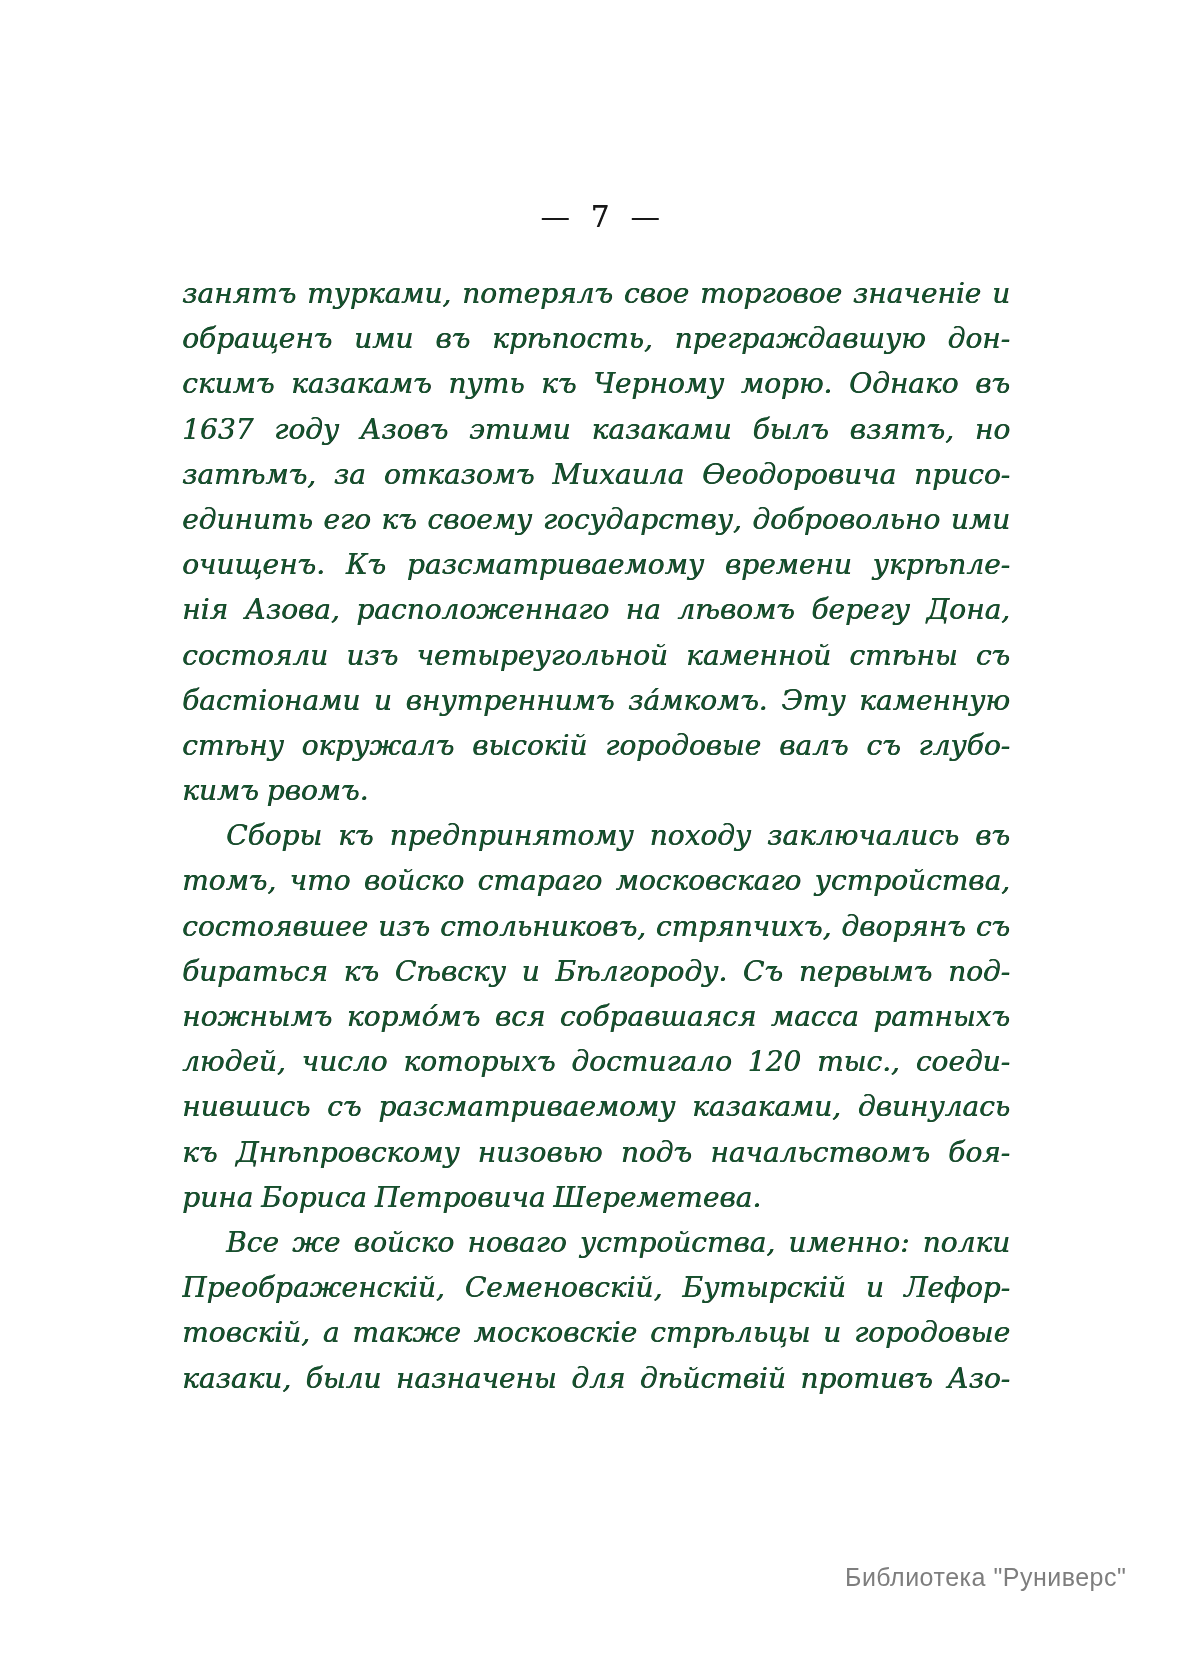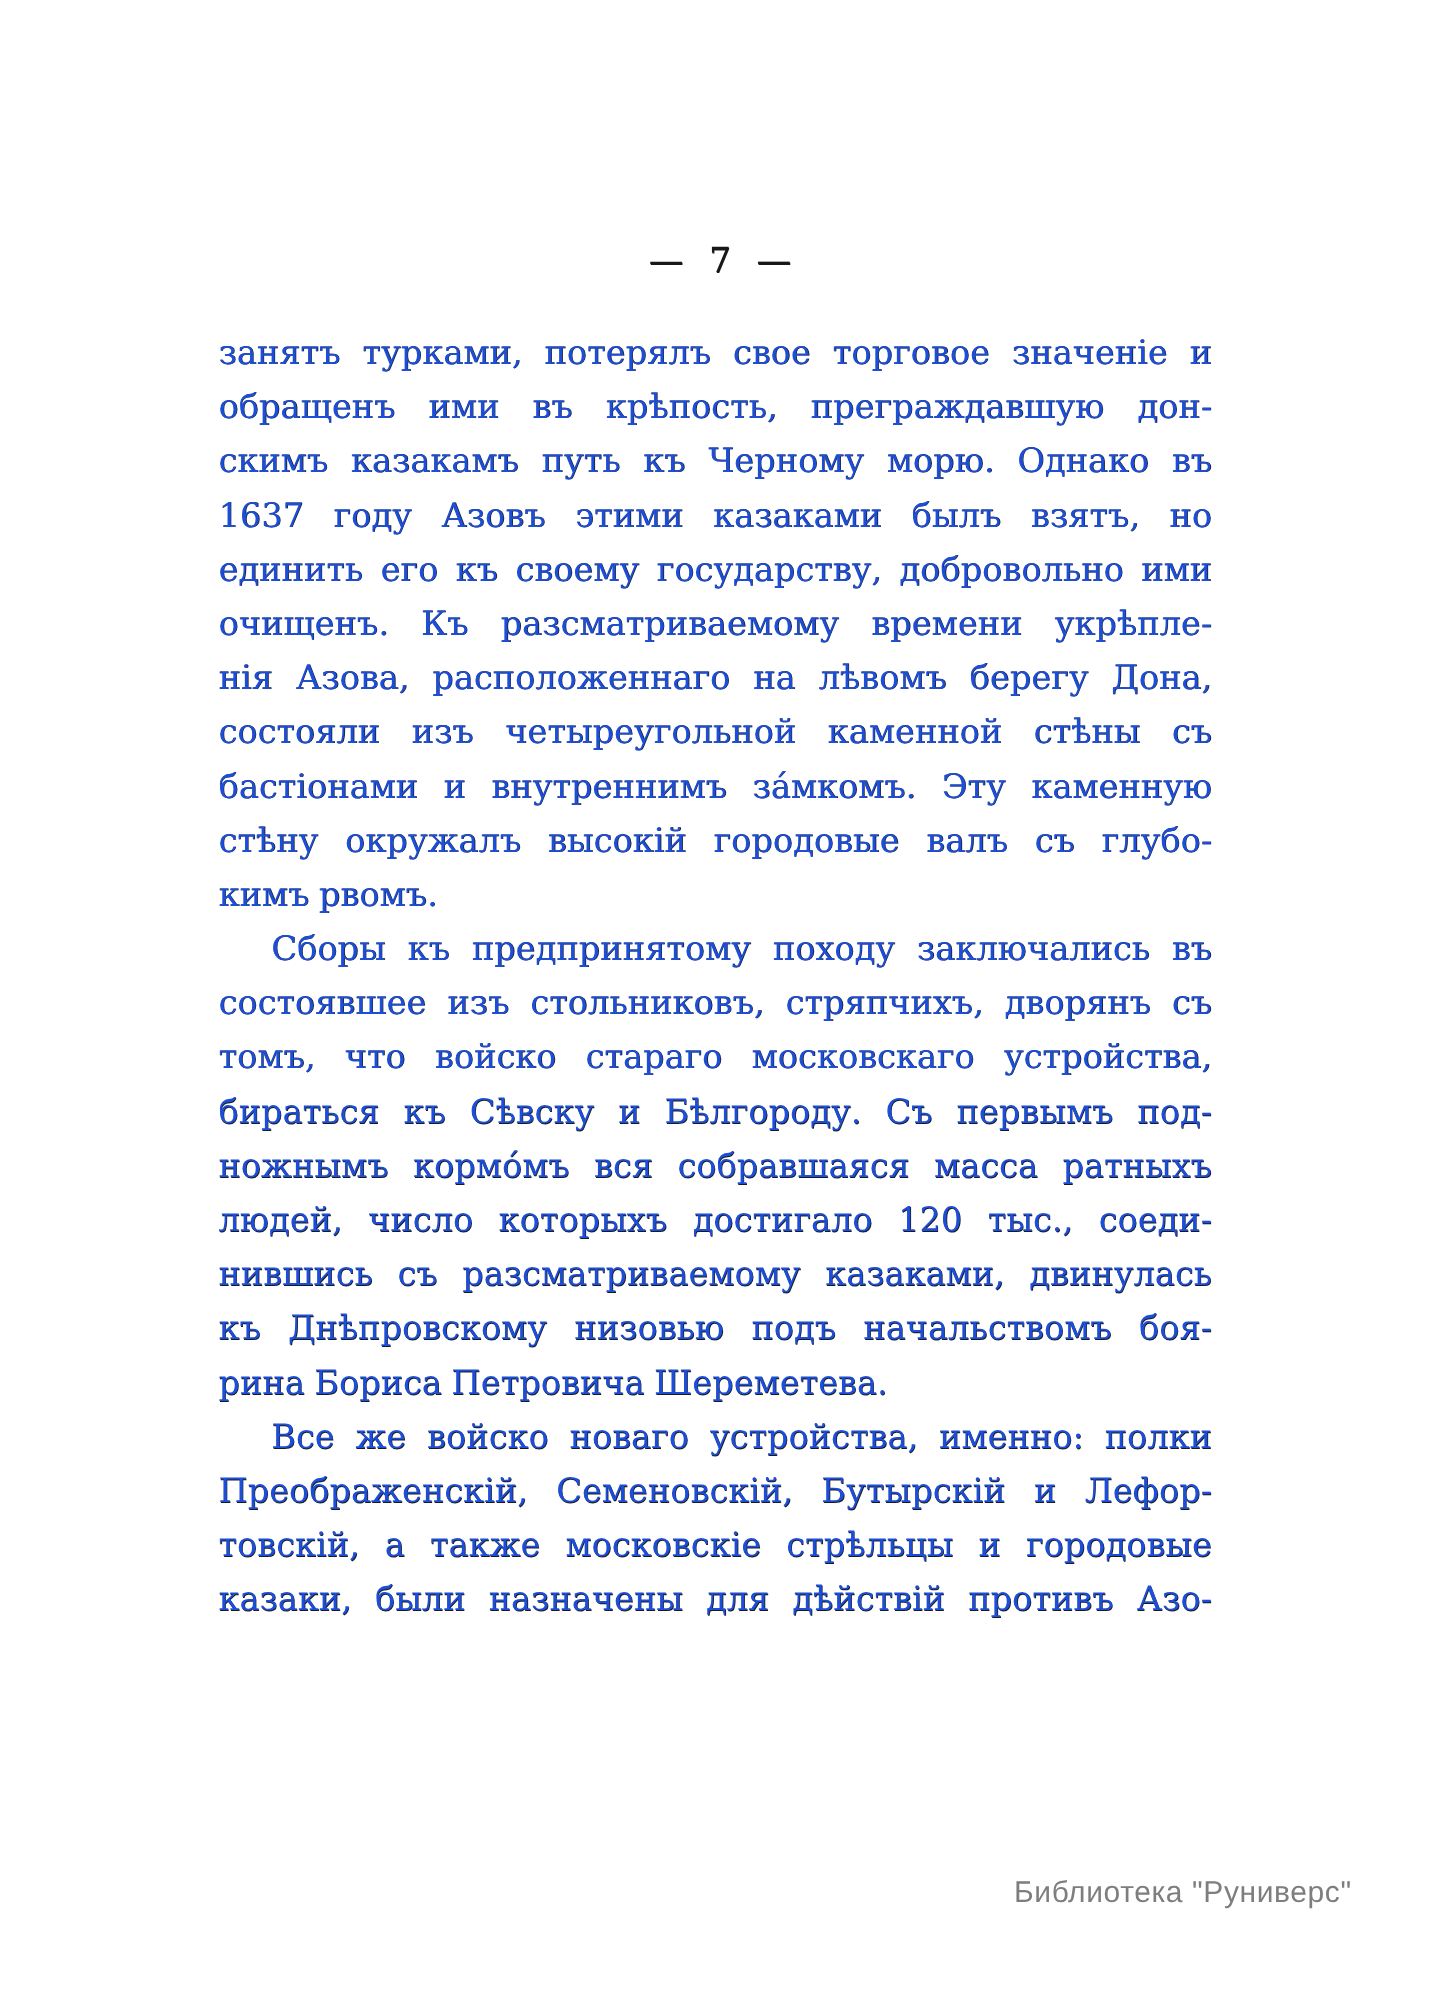--- a/index.html
+++ b/index.html
@@ -27,22 +27,23 @@
     word-spacing: 12px;
     text-shadow: 0.5px 0.3px 0 #1a1a1a;
   }
   .text-block {
     position: absolute;
     top: 271px;
     left: 182px;
     width: 828px;
     font-size: 28px;
     line-height: 45.2px;
-    color: #1d4ed8;
+    color: #14532d;
     text-shadow: 0.5px 0.3px 0 #1a1a1a;
+    font-style: italic;
   }
   .line {
     height: 45.2px;
     overflow: hidden;
     text-align: justify;
     text-align-last: left;
     word-spacing: -1px;
     white-space: normal;
   }
   .line.just { text-align-last: justify; }
@@ -61,30 +62,31 @@
 <body>
 
 <div class="page">
   <div class="page-number">— 7 —</div>
 
   <div class="text-block">
       <div class="line just">занятъ турками, потерялъ свое торговое значеніе и</div>
       <div class="line just">обращенъ ими въ крѣпость, преграждавшую дон-</div>
       <div class="line just">скимъ казакамъ путь къ Черному морю. Однако въ</div>
       <div class="line just">1637 году Азовъ этими казаками былъ взятъ, но</div>
+      <div class="line just">затѣмъ, за отказомъ Михаила Ѳеодоровича присо-</div>
       <div class="line just">единить его къ своему государству, добровольно ими</div>
       <div class="line just">очищенъ. Къ разсматриваемому времени укрѣпле-</div>
       <div class="line just">нія Азова, расположеннаго на лѣвомъ берегу Дона,</div>
       <div class="line just">состояли изъ четыреугольной каменной стѣны съ</div>
       <div class="line just">бастіонами и внутреннимъ за́мкомъ. Эту каменную</div>
       <div class="line just">стѣну окружалъ высокій городовые валъ съ глубо-</div>
       <div class="line">кимъ рвомъ.</div>
       <div class="line just indent">Сборы къ предпринятому походу заключались въ</div>
+      <div class="line just">томъ, что войско стараго московскаго устройства,</div>
       <div class="line just">состоявшее изъ стольниковъ, стряпчихъ, дворянъ съ</div>
-      <div class="line just">томъ, что войско стараго московскаго устройства,</div>
       <div class="line just">бираться къ Сѣвску и Бѣлгороду. Съ первымъ под-</div>
       <div class="line just">ножнымъ кормо́мъ вся собравшаяся масса ратныхъ</div>
       <div class="line just">людей, число которыхъ достигало 120 тыс., соеди-</div>
       <div class="line just">нившись съ разсматриваемому казаками, двинулась</div>
       <div class="line just">къ Днѣпровскому низовью подъ начальствомъ боя-</div>
       <div class="line">рина Бориса Петровича Шереметева.</div>
       <div class="line just indent">Все же войско новаго устройства, именно: полки</div>
       <div class="line just">Преображенскій, Семеновскій, Бутырскій и Лефор-</div>
       <div class="line just">товскій, а также московскіе стрѣльцы и городовые</div>
       <div class="line just">казаки, были назначены для дѣйствій противъ Азо-</div>

